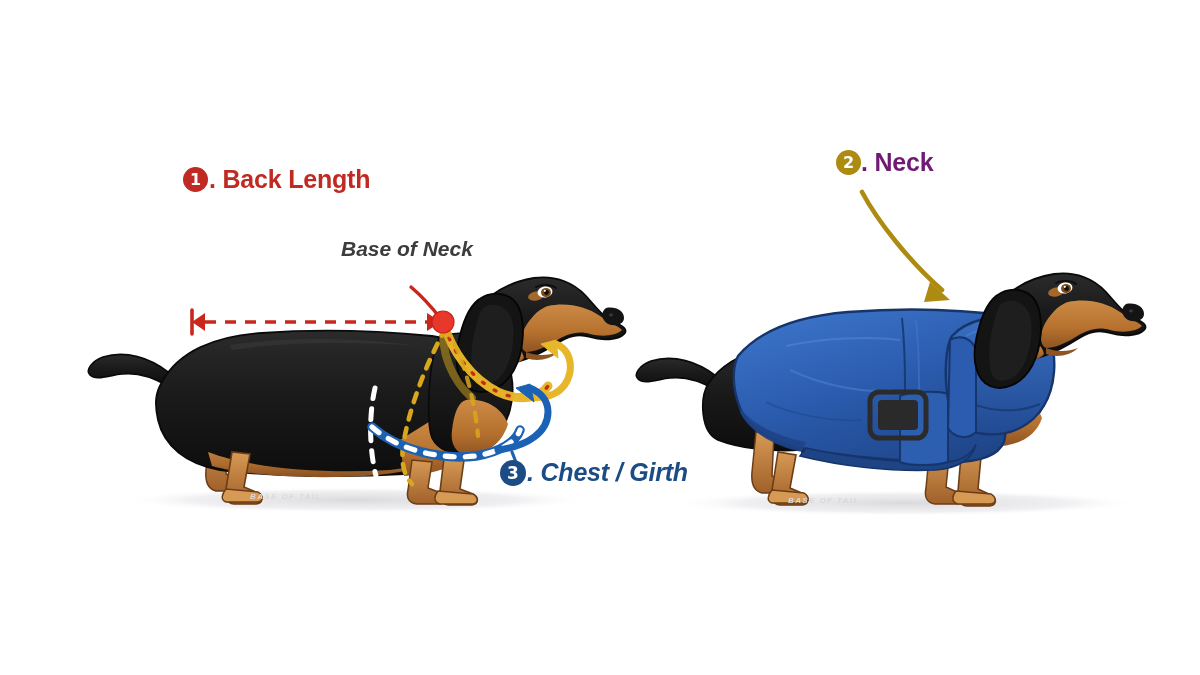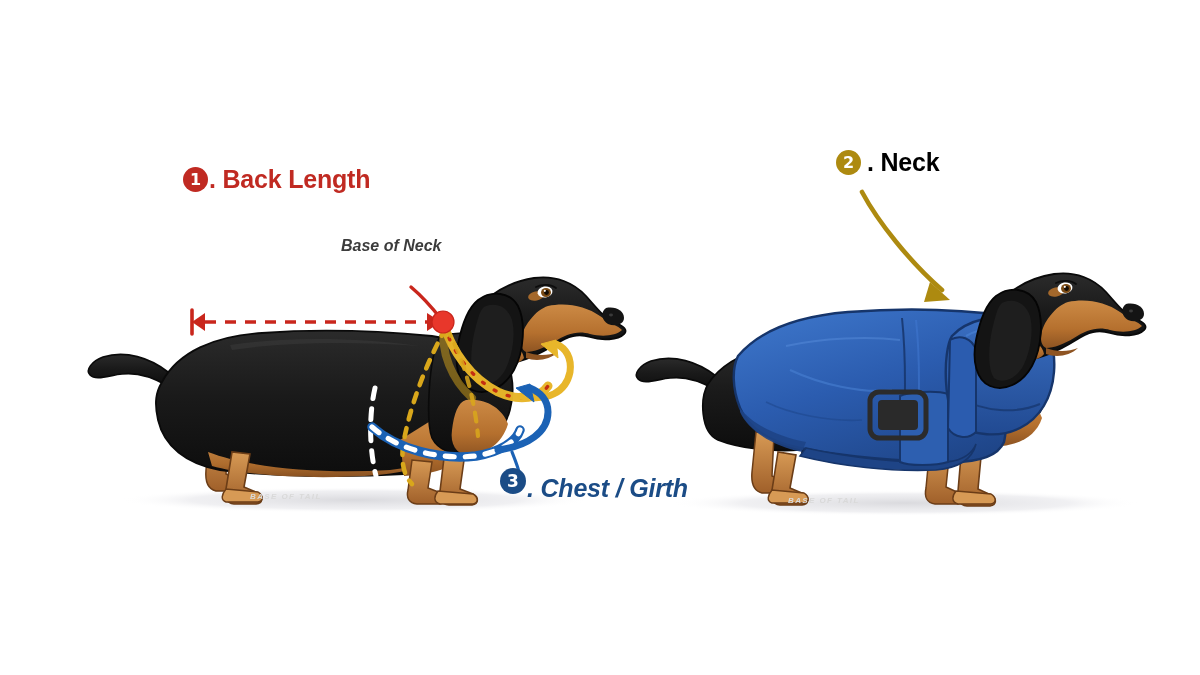--- a/index.html
+++ b/index.html
@@ -20,27 +20,27 @@
     border-radius:50%;color:#fff;font-weight:bold;
     font-family:"DejaVu Sans", sans-serif;
   }
 
   #label-back-length{left:183px;top:165px;}
   #label-back-length .badge{width:25px;height:25px;font-size:16px;background:#C02A22;}
   #label-back-length .txt{font-size:25px;font-weight:bold;color:#C02A22;letter-spacing:-0.2px;margin-left:1px;}
 
   #label-neck{left:836px;top:148px;}
   #label-neck .badge{width:25px;height:25px;font-size:16px;background:#AD8A10;}
-  #label-neck .txt{font-size:25px;font-weight:bold;color:#000000;letter-spacing:-0.2px;margin-left:6px;}
+  #label-neck .txt{font-size:25px;font-weight:bold;color:#701a75;letter-spacing:-0.2px;margin-left:0;}
 
   #label-chest{left:500px;top:458px;}
   #label-chest .badge{width:26px;height:26px;font-size:17px;background:#1B4C86;}
-  #label-chest .txt{font-size:25px;font-weight:bold;font-style:italic;color:#1B4C86;letter-spacing:-0.2px;margin-left:1px;margin-top:16px;}
-
-  #label-base-of-neck{left:341px;top:237px;font-size:16px;font-style:italic;color:#3C3C3C;font-weight:600;}
+  #label-chest .txt{font-size:25px;font-weight:bold;font-style:italic;color:#1B4C86;letter-spacing:-0.2px;margin-left:1px;}
+
+  #label-base-of-neck{left:341px;top:237px;font-size:21px;font-style:italic;color:#3C3C3C;font-weight:600;}
 
   .ghost{position:absolute;font-size:8px;letter-spacing:1.4px;color:#d9d9d9;font-weight:bold;font-style:italic;}
   #ghost-tail-left{left:250px;top:492px;}
   #ghost-tail-right{left:788px;top:496px;}
 </style>
 </head>
 <body>
 
 <div id="stage">
 

